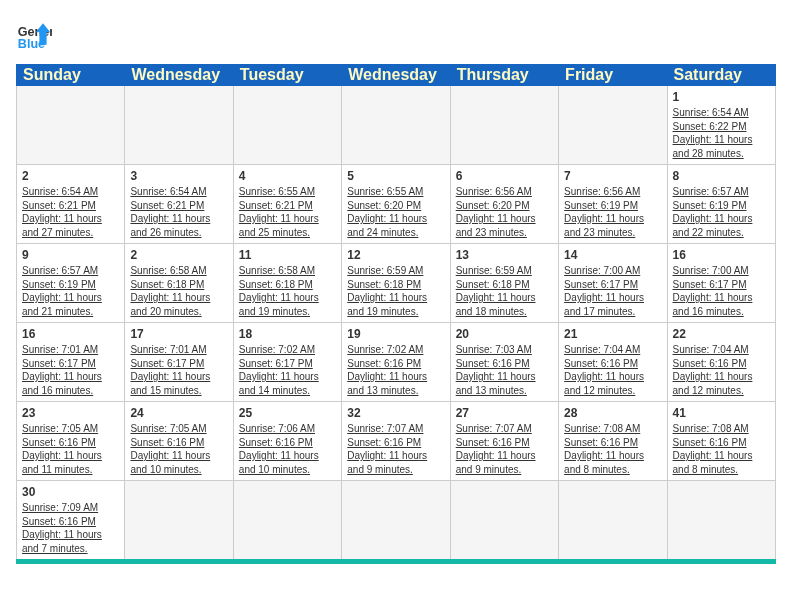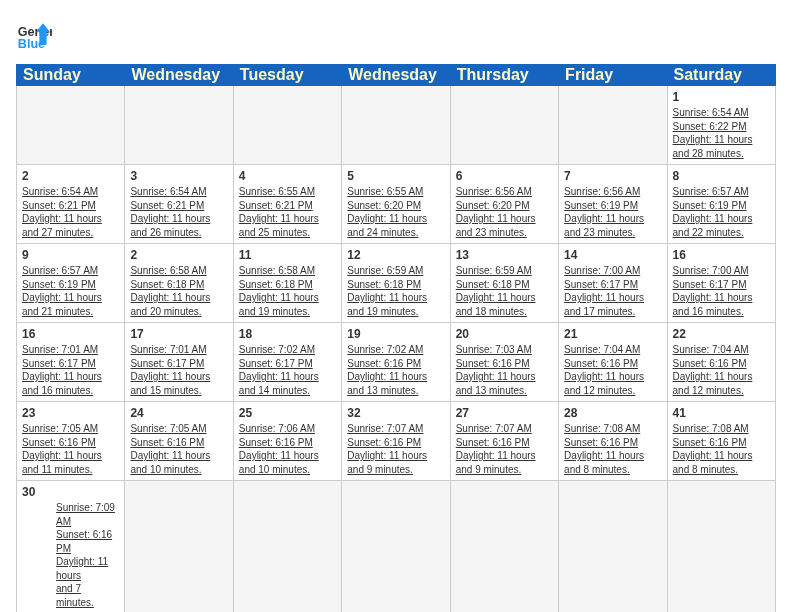--- a/index.html
+++ b/index.html
@@ -324,21 +324,21 @@
           <span class="day-number">41</span>
           <div class="day-info" style="white-space: pre-line;">Sunrise: 7:08 AM
 Sunset: 6:16 PM
 Daylight: 11 hours
 and 8 minutes.</div>
         </td>
       </tr>
       <tr class="last-row">
         <td>
           <span class="day-number">30</span>
-          <div class="day-info" style="white-space: pre-line; margin-left: 34px;">Sunrise: 7:09 AM
+          <div class="day-info" style="white-space: pre-line;">Sunrise: 7:09 AM
 Sunset: 6:16 PM
 Daylight: 11 hours
 and 7 minutes.</div>
         </td>
         <td class="empty"></td>
         <td class="empty"></td>
         <td class="empty"></td>
         <td class="empty"></td>
         <td class="empty"></td>
         <td class="empty"></td>

